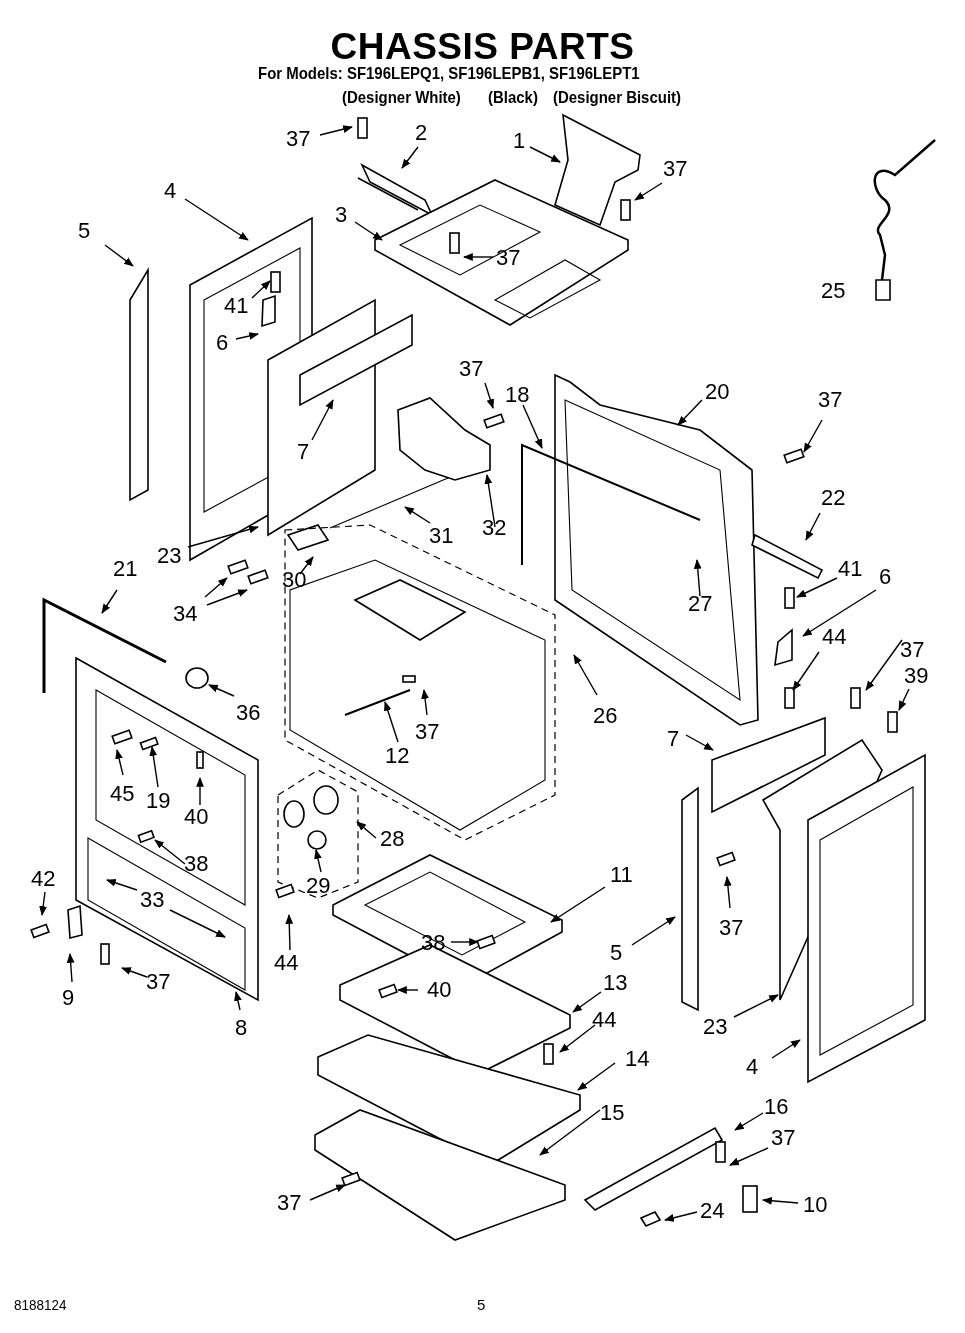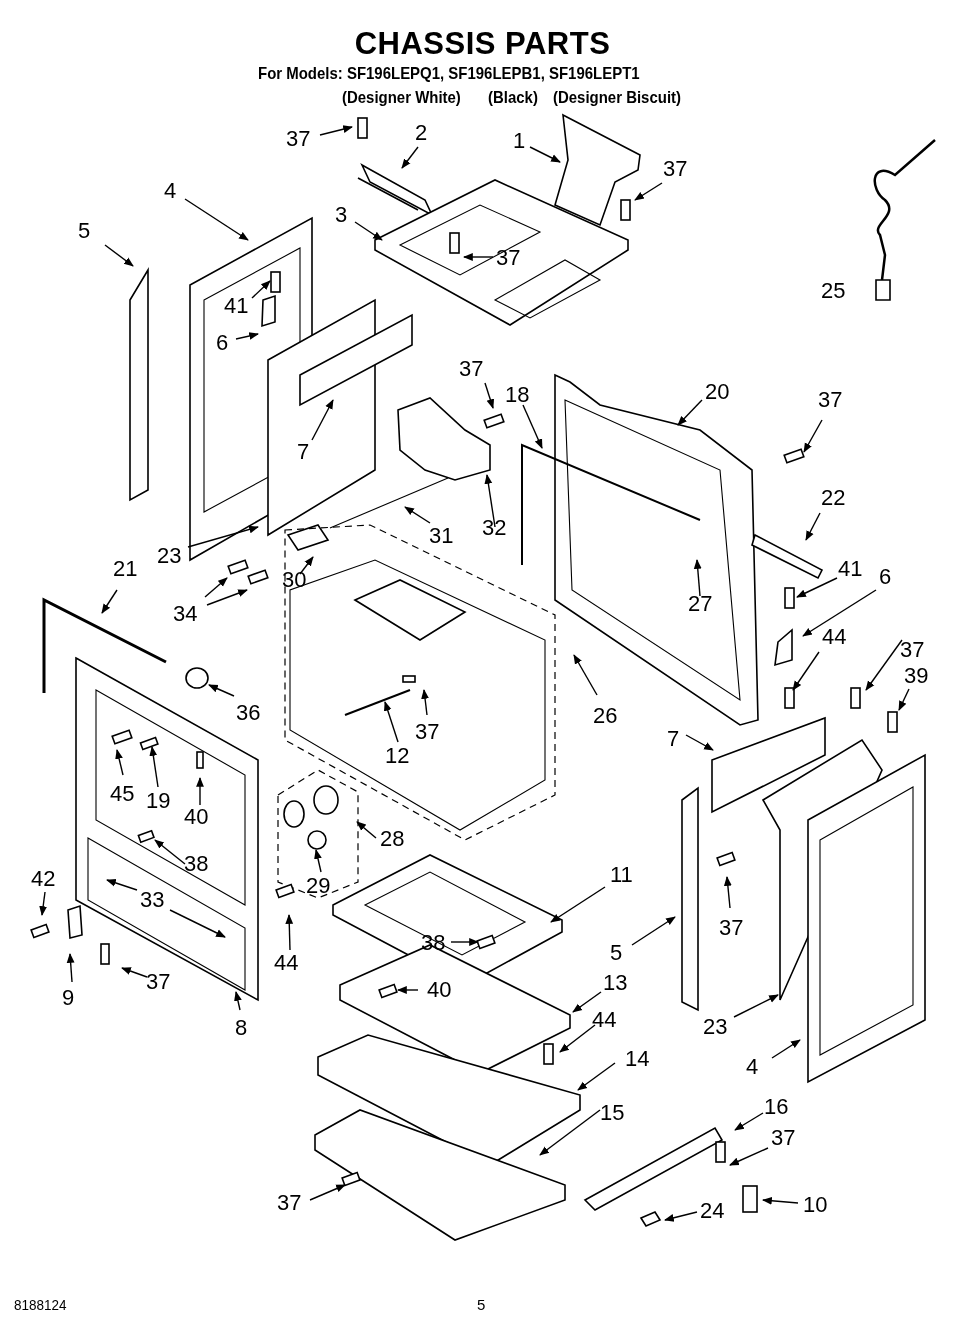--- a/index.html
+++ b/index.html
@@ -1,17 +1,17 @@
 <!DOCTYPE html>
 <html><head>
 <meta charset="utf-8">
 <style>
   html,body{margin:0;padding:0;background:#fff;}
   body{width:965px;height:1333px;position:relative;overflow:hidden;font-family:"Liberation Sans",sans-serif;color:#000;}
-  .title{position:absolute;left:0;width:965px;top:26px;text-align:center;font-weight:bold;font-size:31px;letter-spacing:0.5px;}
+  .title{position:absolute;left:0;width:965px;top:26px;text-align:center;font-weight:bold;font-size:37px;letter-spacing:0.5px;}
   .models{position:absolute;left:258px;top:64px;font-weight:bold;font-size:17px;transform:scaleX(0.88);transform-origin:left top;white-space:nowrap;}
   .variants{position:absolute;top:88px;font-weight:bold;font-size:17px;white-space:nowrap;transform:scaleX(0.88);transform-origin:left top;}
   .v1{left:342px;} .v2{left:488px;} .v3{left:553px;}
   .footer-left{position:absolute;left:14px;top:1296px;font-size:15px;transform:scaleX(0.9);transform-origin:left top;}
   .footer-page{position:absolute;left:477px;top:1296px;font-size:15px;}
   svg#diagram{position:absolute;left:0;top:0;}
   .callout{font-family:"Liberation Sans",sans-serif;font-size:22px;fill:#000;}
   .part{fill:#fff;stroke:#000;stroke-width:1.6;}
   .part-thin{fill:none;stroke:#000;stroke-width:1.1;}
   .dash{fill:none;stroke:#000;stroke-width:1.2;stroke-dasharray:7 5;}

